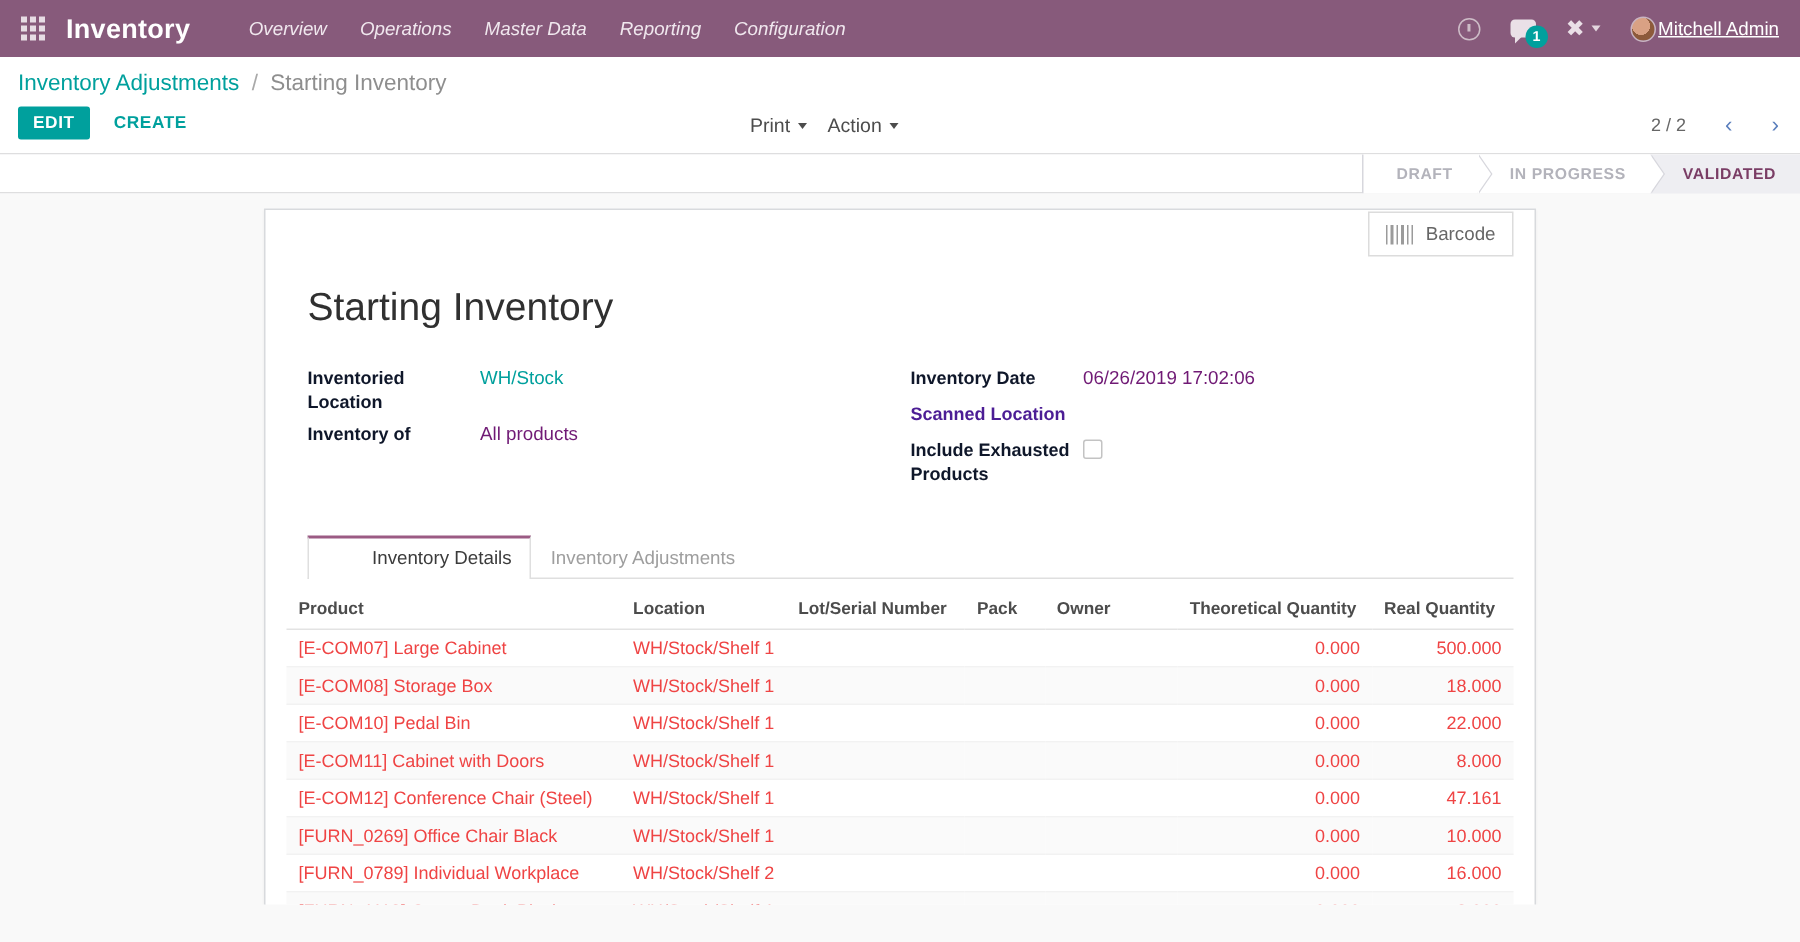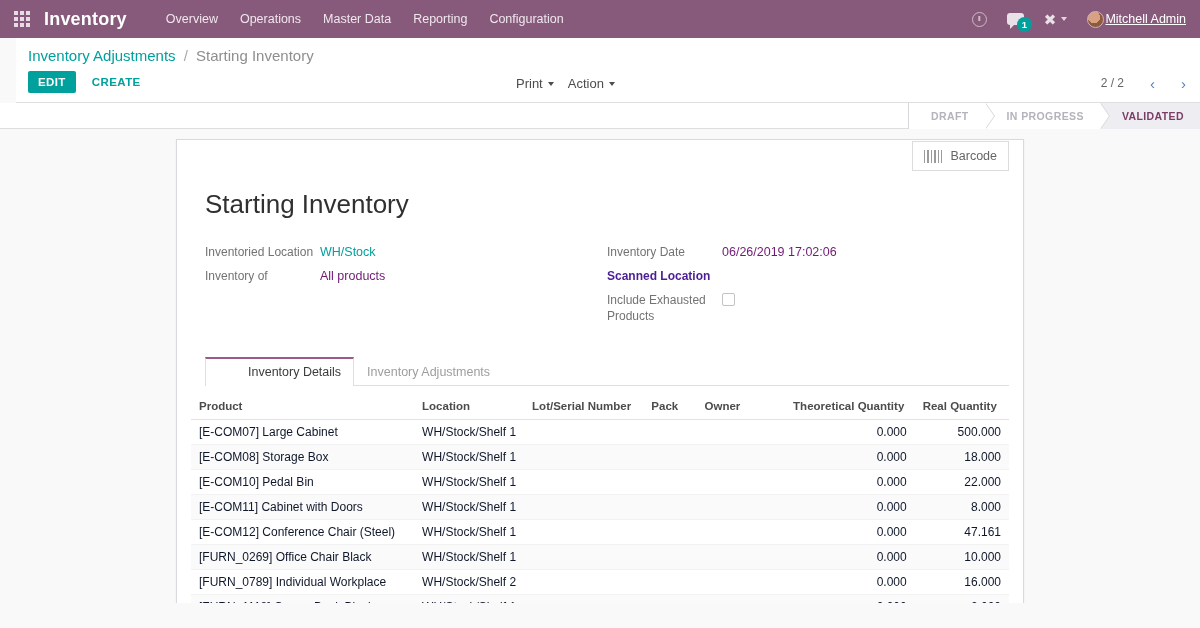--- a/index.html
+++ b/index.html
@@ -14,21 +14,21 @@
 
   
   .navbar {
     height:38px; background:#875A7B; color:#fff;
     display:flex; align-items:center; position:relative;
   }
   .apps-grid { width:44px; display:flex; align-items:center; justify-content:center; cursor:pointer; }
   .apps-grid .g { display:grid; grid-template-columns:repeat(3,4px); grid-template-rows:repeat(3,4px); gap:2px; }
   .apps-grid .g i { display:block; width:4px; height:4px; background:#e7dce4; }
   .brand { font-size:18px; font-weight:bold; color:#fff; margin-right:28px; letter-spacing:.2px; }
-  .menu { display:flex; align-items:flex-start; gap:0; }
+  .menu { display:flex; align-items:flex-start; gap:0;font-style:italic; }
   .menu-item {
     color:#f0e7ee; font-size:12.5px; padding:10px 11px; cursor:pointer; white-space:nowrap;
   }
   .nav-right { position:absolute; right:0; top:0; height:38px; display:flex; align-items:center; padding-right:6px; }
   .nav-icon { position:relative; padding:0 10px; display:flex; align-items:center; cursor:pointer; color:#e3d6de; }
   .clock-ico { width:15px; height:15px; border:1.6px solid #cdbcc7; border-radius:50%; position:relative; }
   .clock-ico:before { content:""; position:absolute; left:50%; top:3px; width:1.4px; height:5px; background:#cdbcc7; transform:translateX(-50%); }
   .chat-ico { width:17px; height:12px; background:#eae0e7; border-radius:3px; position:relative; }
   .chat-ico:after { content:""; position:absolute; left:3px; bottom:-4px; border-left:5px solid #eae0e7; border-bottom:5px solid transparent; }
   .badge {
@@ -36,21 +36,21 @@
     background:#00A09D; color:#fff; font-size:9.5px; font-weight:bold;
     display:flex; align-items:center; justify-content:center; padding:0 4px;
   }
   .tools-ico { font-size:15px; color:#eae0e7; line-height:1; }
   .caret { display:inline-block; width:0; height:0; border-left:3.5px solid transparent; border-right:3.5px solid transparent; border-top:4px solid currentColor; margin-left:5px; vertical-align:middle; }
   .user-box { display:flex; align-items:center; gap:1px; padding:0 8px 0 10px; cursor:pointer;text-decoration:underline; }
   .avatar { width:17px; height:17px; border-radius:50%; background:radial-gradient(circle at 40% 35%, #d9a184 0 45%, #8d5a3b 46% 100%); border:1px solid #c8b4c2; }
   .user-name { font-size:12.5px; color:#fff; white-space:nowrap; }
 
   
-  .control-panel { background:#fff; border-bottom:1px solid #dededf;margin-left:16px; }
+  .control-panel { background:#fff; border-bottom:1px solid #dededf; }
   .breadcrumb-row { padding:9px 12px 0 12px; font-size:15px; }
   .bc-link { color:#00A09D; cursor:pointer; }
   .bc-sep { color:#a9a9a9; margin:0 4px; }
   .bc-current { color:#8e8e8e; }
 
   .buttons-row { display:flex; align-items:center; padding:6px 12px 9px 12px; position:relative; height:38px; }
   .btn-edit {
     background:#00A09D; color:#fff; border:none; font-size:11.5px; font-weight:bold;
     letter-spacing:.4px; padding:5px 10px; cursor:pointer; border-radius:2px;
   }
@@ -101,21 +101,21 @@
   .barcode-ico { display:flex; gap:1.5px; align-items:flex-end; }
   .barcode-ico i { display:block; width:1.5px; height:13px; background:#9b9b9b; }
   .barcode-ico i:nth-child(2) { width:2.5px; }
   .barcode-ico i:nth-child(4) { width:2.5px; }
 
   .sheet-title { font-size:26px; color:#303030; font-weight:normal; margin:18px 0 24px 14px; }
 
   .form-grid { display:flex; margin:0 0 0 14px; }
   .form-col { width:410px; }
   .form-row { display:flex; align-items:flex-start; margin-bottom:5px; min-height:19px; }
-  .f-label { width:115px; font-size:12px; font-weight:normal; color:#737373; line-height:1.35; }
+  .f-label { width:115px; font-size:12px; font-weight:bold; color:#0f172a; line-height:1.35; }
   .f-label.muted { color:#4c1d95; font-weight:bold; }
   .f-value { font-size:12.5px; color:#701a75; line-height:1.35; }
   .f-value.link { color:#00A09D; }
   .f-check { width:13px; height:13px; border:1px solid #c3c3c3; background:#fff; border-radius:2px; cursor:pointer; display:inline-block; margin-top:1px; }
 
   
   .tabs { display:flex; margin:28px 0 0 14px; border-bottom:1px solid #dfdfdf; }
   .tab {
     padding:7px 12px; font-size:12.5px; color:#9e9e9e; cursor:pointer;
     border:1px solid transparent; border-bottom:none; margin-bottom:-1px; background:transparent;
@@ -124,21 +124,21 @@
     color:#3b3b3b; background:#fff; border-color:#dfdfdf; border-top:2px solid #9b5b84; padding-top:6px;padding-left:42px;
   }
 
   
   table.list { width:100%; border-collapse:collapse; margin-top:10px; }
   table.list th {
     font-size:11.5px; font-weight:bold; color:#4c4c4c; text-align:left;
     padding:4px 8px 7px 8px; border-bottom:1px solid #e3e3e3; white-space:nowrap;
   }
   table.list td {
-    font-size:12px; color:#0f172a; padding:5px 8px; white-space:nowrap;
+    font-size:12px; color:#ef4444; padding:5px 8px; white-space:nowrap;
     border-bottom:1px solid #f2f2f2;
   }
   table.list tbody tr:nth-child(even) { background:#fafafa; }
   .num { text-align:right; }
   th.num { text-align:right; }
   .c-prod { width:225px; }
   .c-loc  { width:110px; }
   .c-lot  { width:120px; }
   .c-pack { width:55px; }
   .c-own  { width:95px; }

